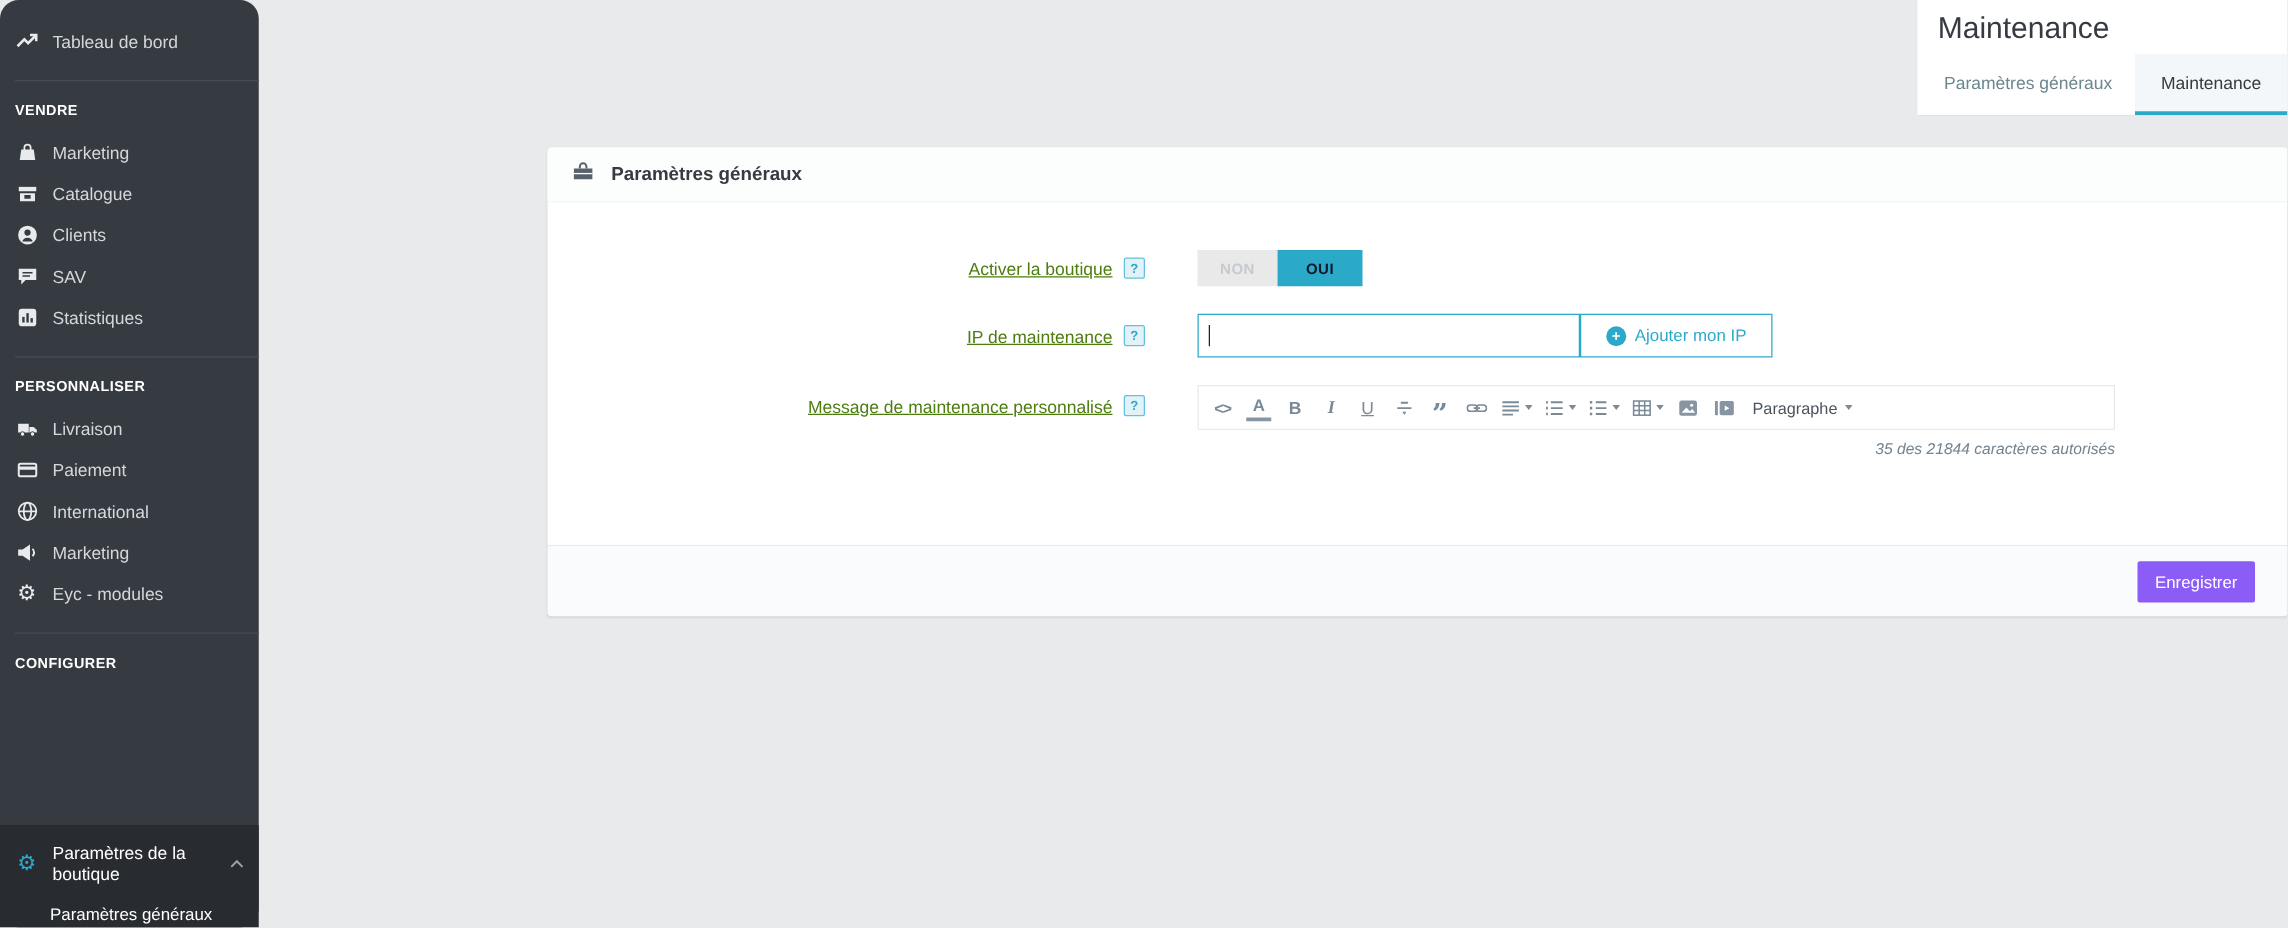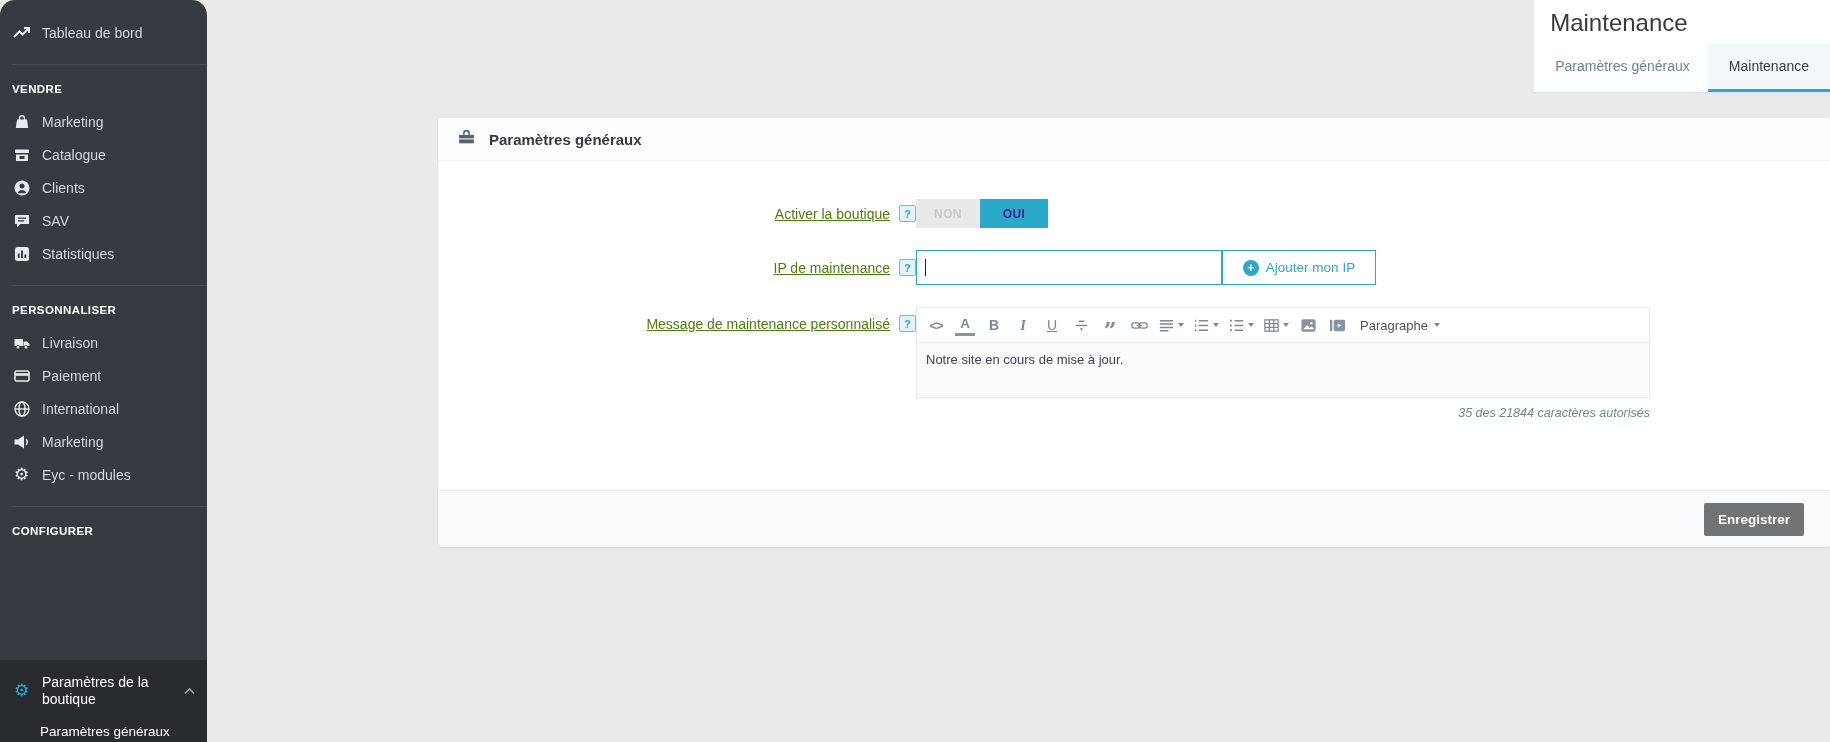--- a/index.html
+++ b/index.html
@@ -55,28 +55,28 @@
   .form-row { display:flex; align-items:center; margin-bottom:22px; }
   .form-row.top { align-items:flex-start; }
   .form-row.top .label-col { padding-top:8px; }
   .label-col { width:458px; display:flex; justify-content:flex-end;
     align-items:center; gap:9px; flex:none; }
   .flabel { font-size:14px; color:#4d7c0f; text-align:right;text-decoration:underline; }
   .help-icon { width:17px; height:17px; background:#e2f2f8;
     border:1px solid #63c2db; color:#2ba9c9; font-size:10.5px; font-weight:bold;
     display:flex; align-items:center; justify-content:center; border-radius:2px;
     cursor:pointer; flex:none; }
-  .control-col { }
+  .control-col { margin-left:42px; }
 
   
   .toggle { display:inline-flex; }
   .tseg { height:29px; display:flex; align-items:center; justify-content:center;
     font-size:12px; font-weight:bold; letter-spacing:.4px; cursor:pointer; }
   .tseg.off { width:64px; background:#e9e9e9; color:#c5cacf; }
-  .tseg.on  { width:68px; background:#2ba9c9; color:#4c1d95; }
+  .tseg.on  { width:68px; background:#2ba9c9; color:#0f172a; }
 
   
   .ip-group { display:flex; }
   .ip-input { width:306px; height:35px; border:1px solid #2ba9c9;
     background:#ffffff; padding-left:8px; display:flex; align-items:center; }
   .caret-bar { width:1px; height:17px; background:#222222; }
   .add-ip-btn { height:35px; width:154px; background:#ffffff;
     border:1px solid #2ba9c9; border-left:1px solid #2ba9c9; color:#2ba9c9;
     display:flex; align-items:center; justify-content:center; gap:7px;
     font-size:13.5px; cursor:pointer; }
@@ -106,21 +106,21 @@
   .econtent { border-top:1px solid #e7eaec; background:#fbfcfc; height:55px;
     padding:9px 9px; font-size:13px; color:#394350; cursor:text; }
   .charcount { width:734px; text-align:right; font-style:italic;
     font-size:12.5px; color:#75838e; margin-top:8px; }
 
   
   .panel-footer { background:#fafbfc; border-top:1px solid #e8eaec; height:57px;
     display:flex; align-items:center; justify-content:flex-end;
     padding-right:26px; border-radius:0 0 3px 3px;
     box-shadow:0 1px 2px rgba(0,0,0,.09); }
-  .save-btn { background:#737373; color:#ffffff; border:none; font-weight:bold;
+  .save-btn { background:#8b5cf6; color:#ffffff; border:none; font-weight:normal;
     font-size:13.5px; padding:9px 14px; border-radius:2px; cursor:pointer;
     font-family:"Liberation Sans", sans-serif; }
 </style>
 </head>
 <body>
 
 <div class="app">
 
   <nav class="sidebar">
 
@@ -393,21 +393,20 @@
                         <rect x="1" y="3" width="2.5" height="12" fill="#8794a1"></rect>
                         <rect x="5" y="3" width="12" height="12" rx="1.5" fill="#8794a1"></rect>
                         <path d="M9.3 6.8 l4 2.2 -4 2.2 z" fill="#ffffff"></path>
                       </svg>
                     </span>
                     <span class="tbtn tb-paragraph">
                       <span>Paragraphe</span>
                       <span class="ddcaret"></span>
                     </span>
                   </div>
-                  <div class="econtent">Notre site en cours de mise à jour.</div>
                 </div>
                 <div class="charcount">35 des 21844 caractères autorisés</div>
               </div>
             </div>
 
           </div>
         </div>
 
         <div class="panel-footer">
           <button class="save-btn">Enregistrer</button>

